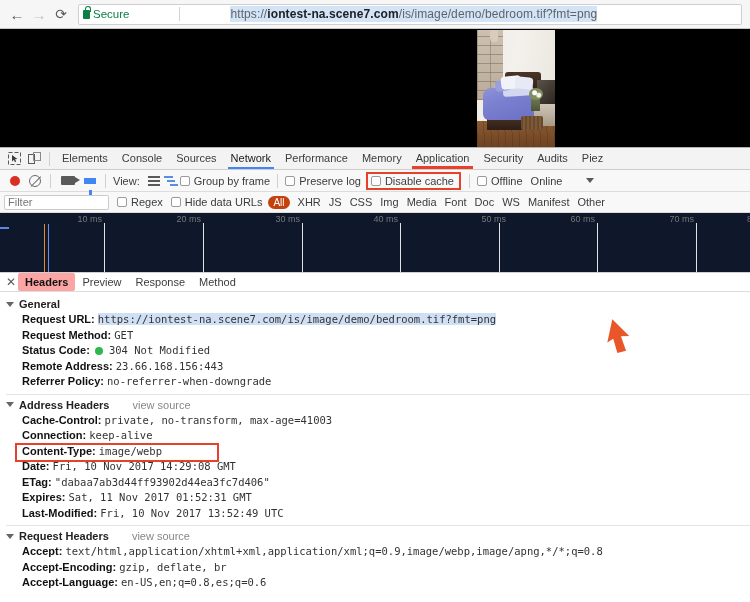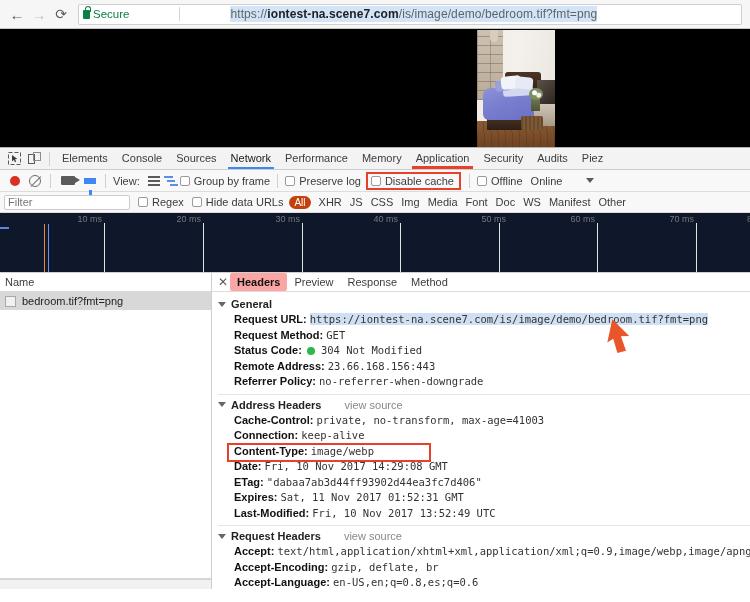--- a/index.html
+++ b/index.html
@@ -149,21 +149,21 @@
   .cbwrap { display:flex; align-items:center; color:#3c3c3c; white-space:nowrap; padding:0 2px; }
   .redbox { border:2px solid #e8402a; padding:1px 5px 1px 3px; margin:0 3px; display:flex; align-items:center; }
   .caret-dn { width:0;height:0;border-left:4px solid transparent;border-right:4px solid transparent;border-top:5px solid #5a5a5a; }
 
   .dt-filterbar {
     display:flex; align-items:center; height:21px;
     background:#f8f8f8; border-bottom:1px solid #dcdcdc;
     padding-left:4px;
   }
   .filter-input {
-    width:126px; height:15px; border:1px solid #cbcbcb; background:#fff;
+    width:105px; height:15px; border:1px solid #cbcbcb; background:#fff;
     font-size:11px; color:#9a9a9a; padding:0 3px; border-radius:2px;
     font-family:"Liberation Sans", sans-serif;
   }
   .type-all {
     background:#c2410c; color:#fff; border-radius:7px; padding:1px 5px;
     font-size:10px; margin:0 4px;
   }
   .type-item { color:#3c3c3c; padding:0 4px; white-space:nowrap; }
 
   
@@ -377,31 +377,20 @@
       <div class="ov-ticklabel" style="left:508px">50 ms</div>
       <div class="ov-ticklabel" style="left:597px">60 ms</div>
       <div class="ov-ticklabel" style="left:696px">70 ms</div>
       <div class="ov-ticklabel" style="left:759px">80</div>
       <div class="ov-bar-o" style="left:44px"></div>
       <div class="ov-bar-b" style="left:48px"></div>
     </div>
 
     <div class="dt-body">
 
-      <div class="pane-left">
-        <div class="lp-head">
-          <span>Name</span>
-        </div>
-        <div class="lp-row">
-          <span class="thumb-ic"></span>
-          <span>bedroom.tif?fmt=png</span>
-        </div>
-        <div class="lp-bottomline"></div>
-        <div class="lp-foot"></div>
-      </div>
 
       <div class="pane-right">
         <div class="rp-tabbar">
           <span class="close-x">✕</span>
           <span class="rp-tab active">Headers</span>
           <span class="rp-tab">Preview</span>
           <span class="rp-tab">Response</span>
           <span class="rp-tab">Method</span>
         </div>
 

